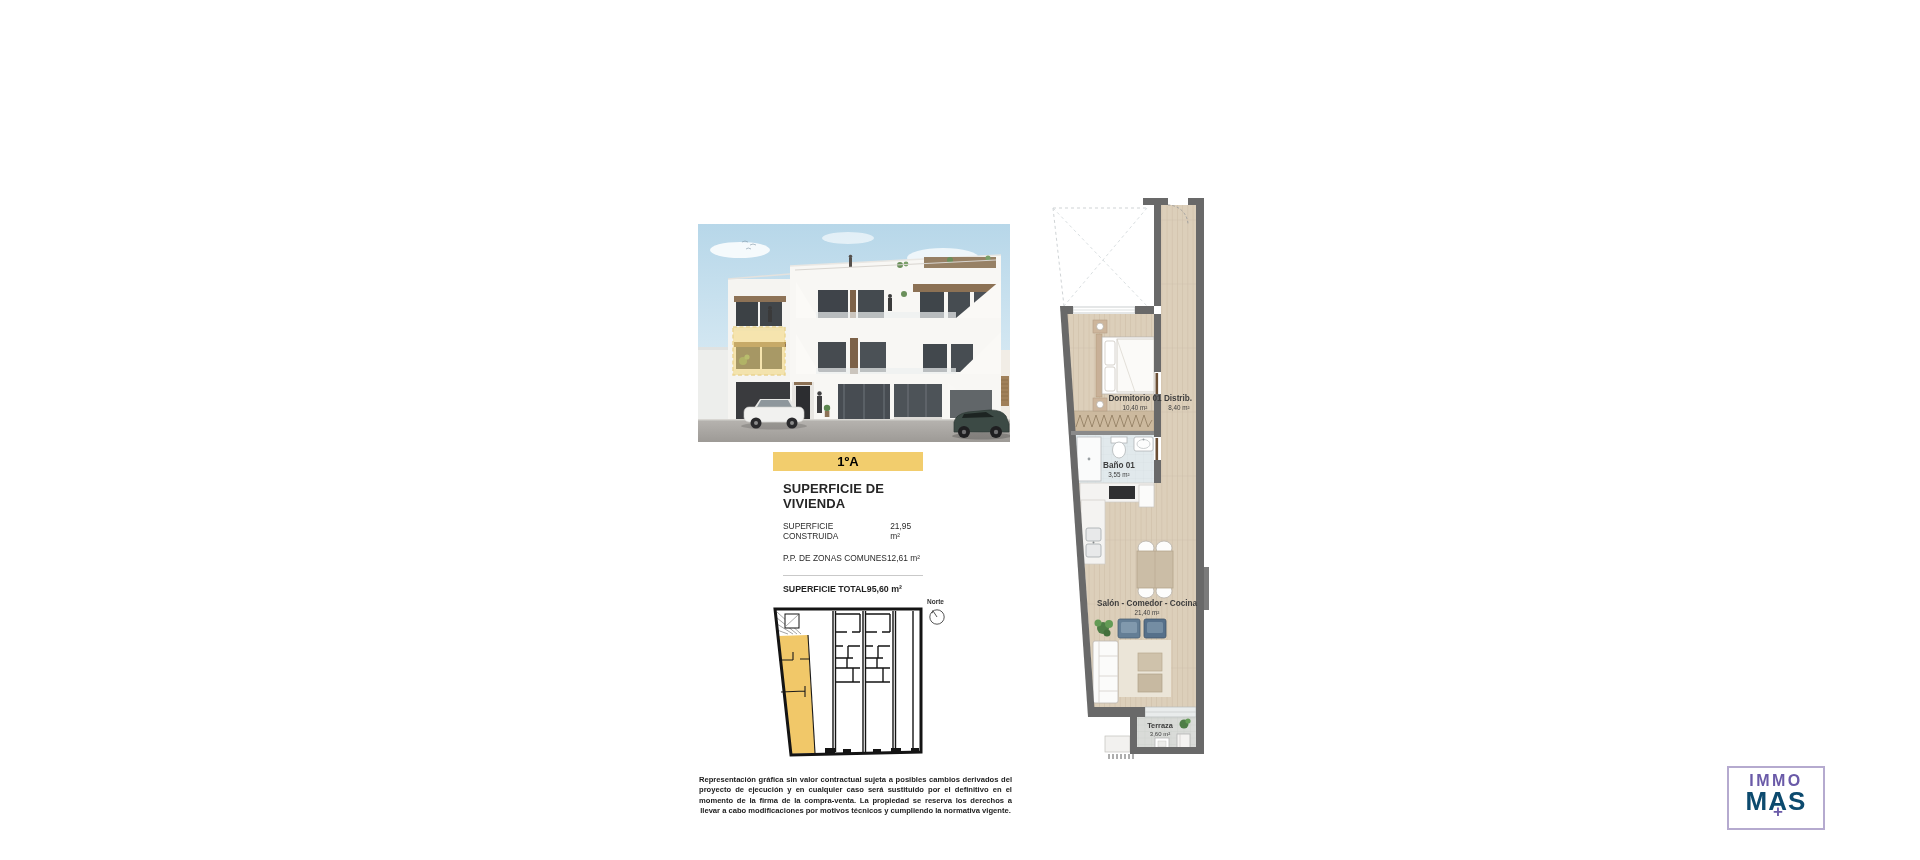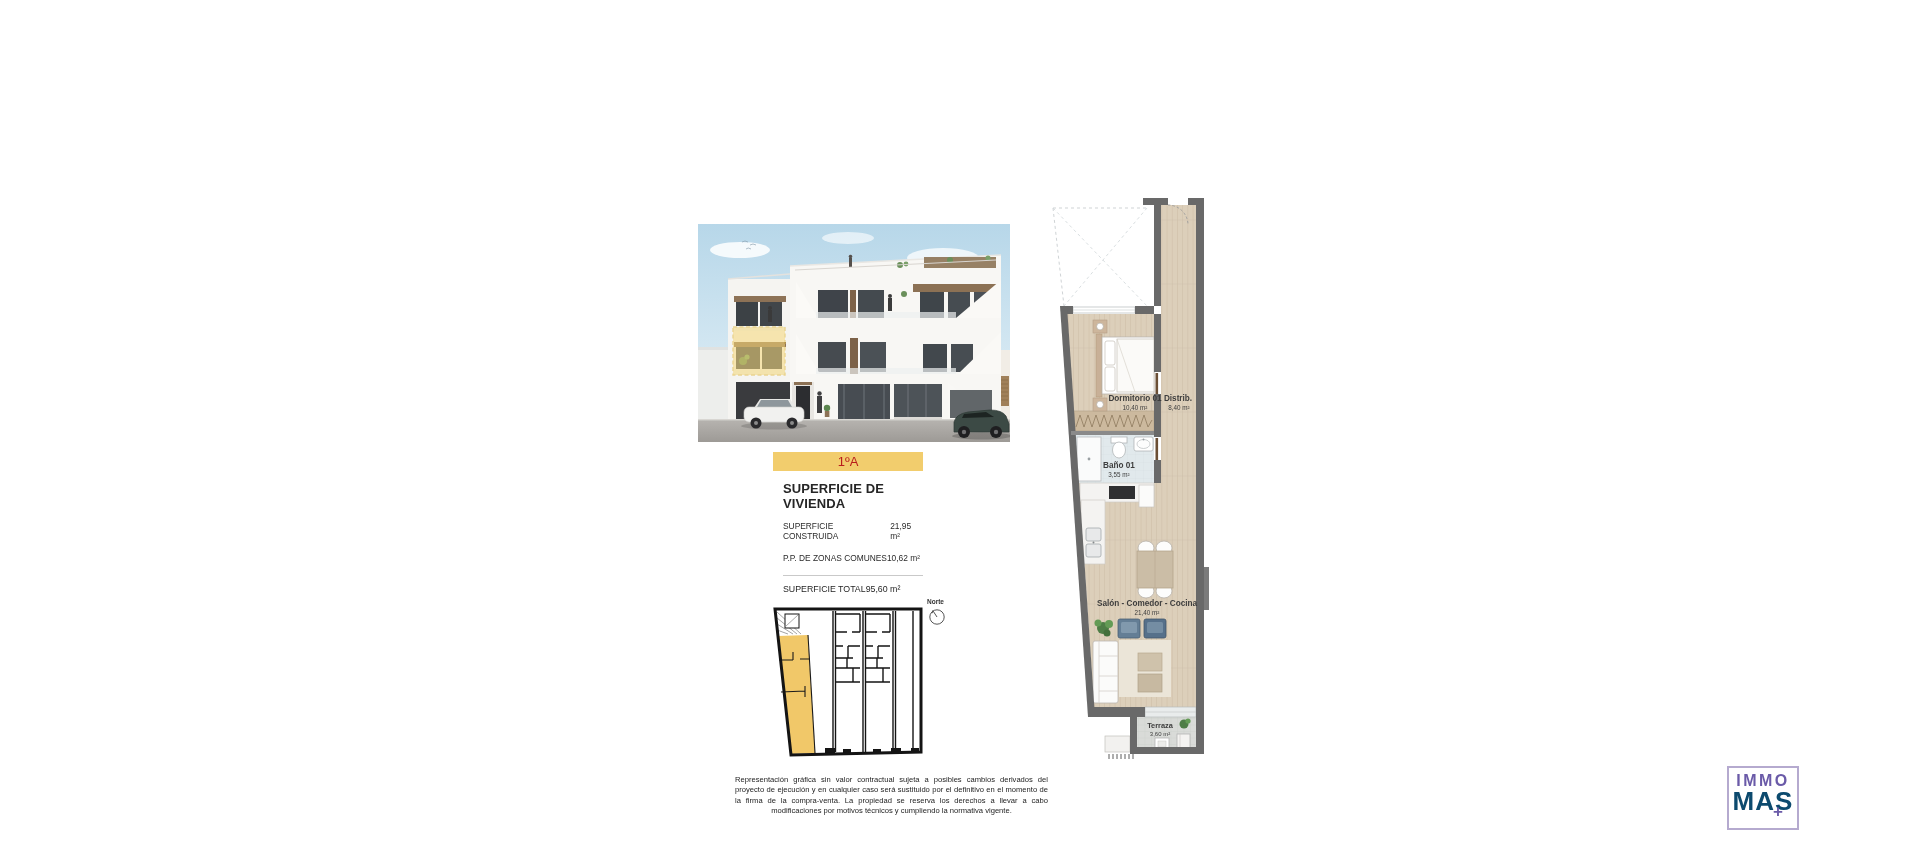--- a/index.html
+++ b/index.html
@@ -2,39 +2,39 @@
 <html><head>
 <meta charset="utf-8">
 <style>
   html,body{margin:0;padding:0;background:#fff;}
   #canvas{position:relative;width:1920px;height:860px;background:#ffffff;overflow:hidden;
           font-family:"Liberation Sans",sans-serif;color:#2e2e2e;}
   .abs{position:absolute;}
 
   
   #unit-bar{left:773px;top:452px;width:150px;height:19px;background:#f2cd6d;
-            text-align:center;line-height:19px;font-size:13px;font-weight:normal;color:#b91c1c;}
+            text-align:center;line-height:19px;font-size:13px;font-weight:bold;color:#000000;}
 
   
   #surface{left:783px;top:481px;width:140px;}
   #surface .title{font-size:13px;font-weight:bold;letter-spacing:.1px;margin-bottom:10px;color:#262626;}
   #surface .row{display:flex;font-size:8.4px;margin-bottom:12px;color:#2b2b2b;}
   #surface .divider{border-top:1px solid #c9c9c9;margin:1px 0 8px 0;}
-  #surface .row.total{font-weight:normal;font-size:8.8px;color:#1f1f1f;}
+  #surface .row.total{font-weight:bold;font-size:8.8px;color:#1f1f1f;}
 
   
   #norte{left:927px;top:598px;width:40px;font-size:6.5px;font-weight:bold;color:#333;}
   #norte svg{display:block;margin-top:1px;}
 
   
-  #disclaimer{left:735px;top:775px;width:313px;font-size:7.6px;line-height:1.36;font-weight:400;
+  #disclaimer{left:699px;top:775px;width:313px;font-size:7.6px;line-height:1.36;font-weight:700;
               color:#1c1c1c;text-align:justify;text-align-last:center;}
 
   
-  #logo{left:1727px;top:766px;width:72px;height:64px;border:2px solid #b5aacf;background:#fff;
+  #logo{left:1727px;top:766px;width:98px;height:64px;border:2px solid #b5aacf;background:#fff;
         box-sizing:border-box;text-align:center;}
   #logo .l1{margin-top:5px;font-size:16px;font-weight:bold;letter-spacing:2.5px;color:#6a5aa8;line-height:1;}
   #logo .l2{margin-top:-1px;font-size:26px;font-weight:bold;letter-spacing:1px;color:#0c4a6e;line-height:1;}
   #logo .plus{position:absolute;left:44px;top:34px;font-size:17px;font-weight:bold;color:#6a5aa8;}
 
   svg text{font-family:"Liberation Sans",sans-serif;}
 </style>
 </head>
 <body>
 
@@ -165,21 +165,21 @@
   <div class="abs" id="unit-bar">1ºA</div>
 
   <div class="abs" id="surface">
     <div class="title">SUPERFICIE DE VIVIENDA</div>
     <div class="row">
       <span>SUPERFICIE CONSTRUIDA</span>
       <span>21,95 m²</span>
     </div>
     <div class="row">
       <span>P.P. DE ZONAS COMUNES</span>
-      <span>10,62 m²</span>
+      <span>12,61 m²</span>
     </div>
     <div class="divider"></div>
     <div class="row total">
       <span>SUPERFICIE TOTAL</span>
       <span>95,60 m²</span>
     </div>
   </div>
 
   <svg class="abs" style="left:773px;top:602px" width="150" height="162" viewBox="0 0 150 162">
     <path d="M2,7 H148 V150 L18,153 Z" fill="#ffffff"></path>

